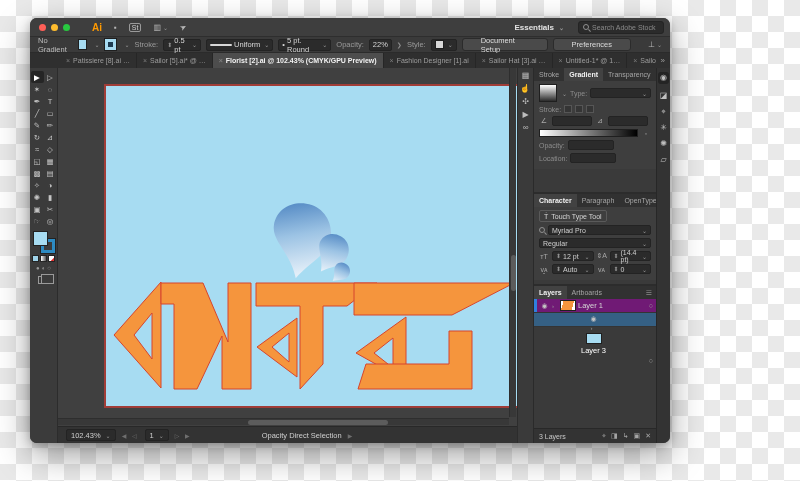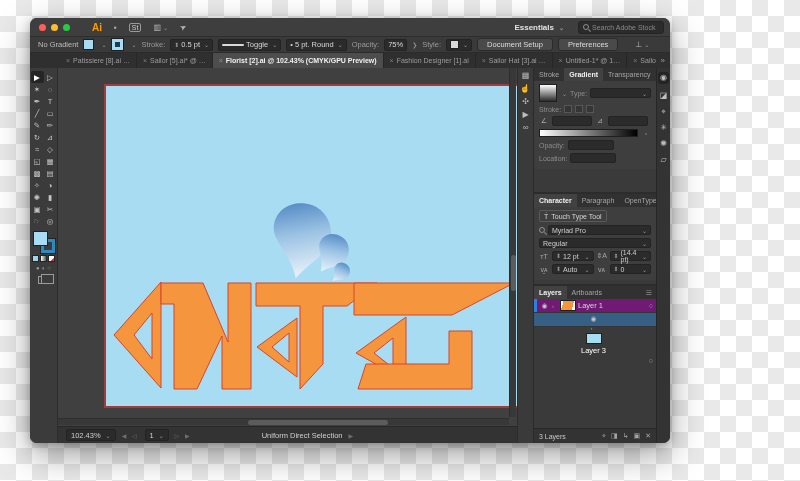--- a/index.html
+++ b/index.html
@@ -41,21 +41,21 @@
   
   .controlbar { height:16px; background:#3a3a3a; border-bottom:1px solid #2b2b2b; display:flex; align-items:center; padding:0 8px; gap:5px; flex:0 0 auto; font-size:7.5px; }
   .cb-label { color:#bdbdbd; }
   .cb-dim { color:#9a9a9a; }
   .swatch-fill { width:11px; height:11px; background:var(--artboardBlue); border:1px solid #1f1f1f; }
   .swatch-stroke { width:11px; height:11px; border:3px solid var(--artboardBlue); background:transparent; outline:1px solid #1f1f1f; }
   .stroke-wrap { background:#1d3c52; padding:1px; border-radius:2px; display:flex; }
   .field { background:#2b2b2b; border:1px solid #232323; border-radius:2px; height:12px; display:flex; align-items:center; padding:0 3px; gap:2px; color:#d6d6d6; }
   .stepper { color:#8f8f8f; font-size:6px; line-height:1; }
   .profile-line { width:22px; height:2px; background:#d9d9d9; border-radius:1px; }
-  .btn { background:#4a4a4a; border:1px solid #2b2b2b; border-radius:3px; height:13px; display:flex; align-items:center; padding:0 9px; color:#dcdcdc; }
+  .btn { background:#4a4a4a; border:1px solid #2b2b2b; border-radius:3px; height:13px; display:flex; align-items:center; padding:0 18px; color:#dcdcdc; }
   .sep-gt { color:#8f8f8f; font-size:6px; }
   
   .tabbar { height:15px; background:#2f2f2f; display:flex; align-items:stretch; overflow:hidden; flex:0 0 auto; padding-left:30px; }
   .tab { display:flex; align-items:center; gap:3px; padding:0 6px; font-size:7px; color:#9d9d9d; border-right:1px solid #262626; white-space:nowrap; }
   .tab .close { color:#7d7d7d; font-size:7px; }
   .tab.active { background:#4d4d4d; color:#f2f2f2; font-weight:bold; }
   .tab-overflow { display:flex; align-items:center; padding:0 5px; color:#9d9d9d; }
   
   .main { flex:1; display:flex; min-height:0; }
   
@@ -170,31 +170,31 @@
       </span>
     <span class="chev">⌄</span>
     <span class="cb-dim">Stroke:</span>
     <span class="field">
         <span class="stepper">⬍</span>
         <span>0.5 pt</span>
         <span class="chev">⌄</span>
       </span>
     <span class="field">
         <span class="profile-line"></span>
-        <span>Toggle</span>
+        <span>Uniform</span>
         <span class="chev">⌄</span>
       </span>
     <span class="field">
         <span>•</span>
         <span>5 pt. Round</span>
         <span class="chev">⌄</span>
       </span>
     <span class="cb-dim">Opacity:</span>
     <span class="field">
-        <span>75%</span>
+        <span>22%</span>
       </span>
     <span class="sep-gt">❯</span>
     <span class="cb-dim">Style:</span>
     <span class="field">
         <span style="width:9px;height:9px;background:#d8d8d8;border:1px solid #1f1f1f;"></span>
         <span class="chev">⌄</span>
       </span>
     <span class="btn">Document Setup</span>
     <span class="btn">Preferences</span>
     <span class="tb-ic">⊥<span class="chev">⌄</span></span>
@@ -324,21 +324,21 @@
         <span class="sb-field">
             <span>102.43%</span>
             <span class="chev">⌄</span>
           </span>
         <span class="sb-arrows">◀ ◁</span>
         <span class="sb-field">
             <span>1</span>
             <span class="chev">⌄</span>
           </span>
         <span class="sb-arrows">▷ ▶</span>
-        <span class="sb-hint nowrap">Uniform Direct Selection</span>
+        <span class="sb-hint nowrap">Opacity Direct Selection</span>
         <span class="sb-arrows">▶</span>
       </div>
     </div>
 
     <div class="minidock" id="minidock">
         <span class="mico">▦</span>
         <span class="mico">☝</span>
         <span class="mico">✣</span>
         <span class="mico">▶</span>
         <span class="mico">∞</span>

